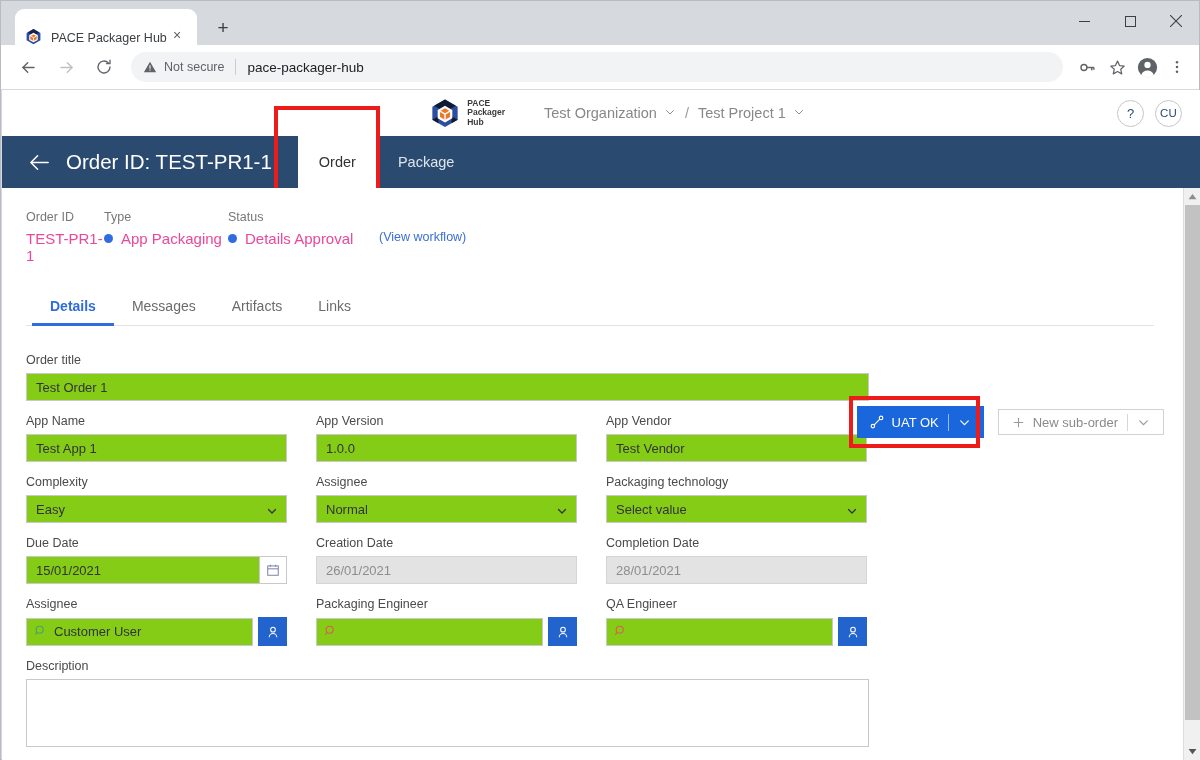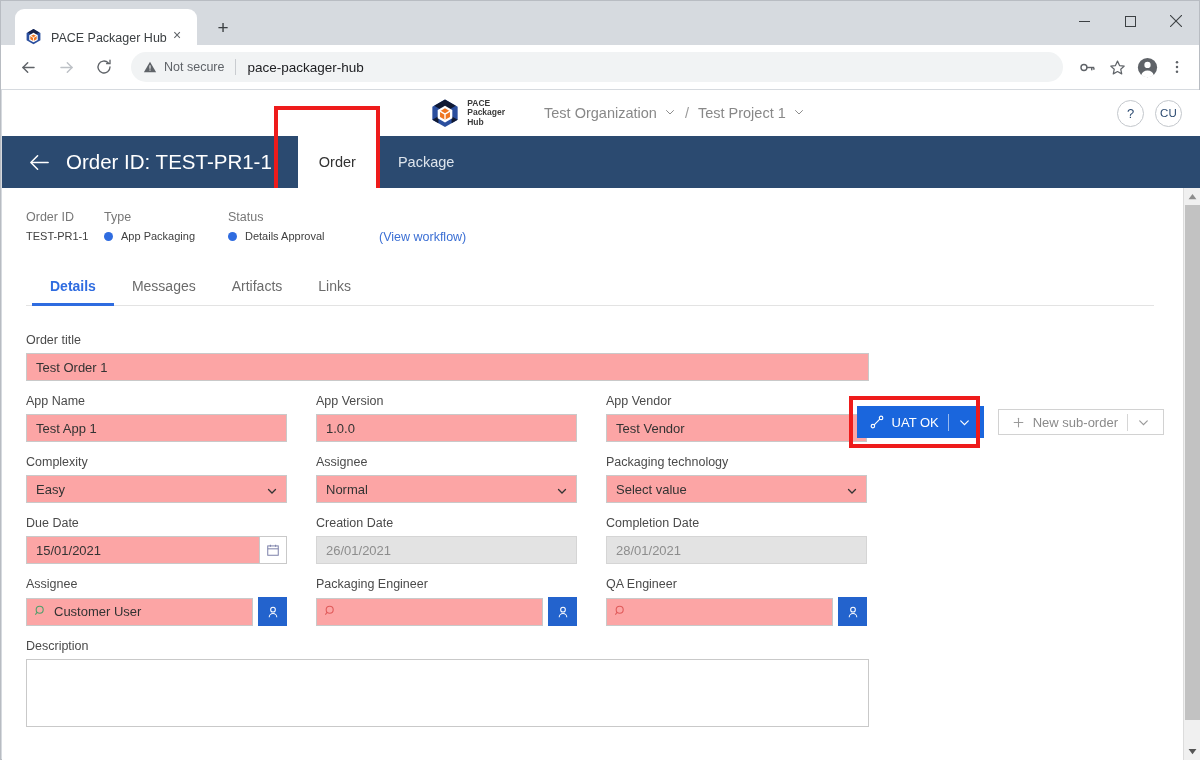--- a/index.html
+++ b/index.html
@@ -59,21 +59,21 @@
   .otabs { display:flex; align-items:flex-end; height:52px; margin-left:26px;}
   .otab { height:52px; display:flex; align-items:center; justify-content:center; padding:0 21px; color:#dde4ec; font-size:14.5px;}
   .otab.active { background:#fff; color:#333; }
   .redbox { position:absolute; border:4px solid #ee1b1b; pointer-events:none; }
 
   .content { position:relative; height:572px; background:#fff; overflow:hidden;}
 
   .meta { display:flex; align-items:flex-start; padding:22px 0 0 24px; }
   .metacol { margin-right:0; }
   .metalabel { font-size:12.5px; color:#777; margin-bottom:6px;}
-  .metaval { font-size:11px; color:#404040; display:flex; align-items:center;}
+  .metaval { font-size:15px; color:#ec4899; display:flex; align-items:center;}
   .dot { width:9px; height:9px; border-radius:50%; background:#2f6ce0; display:inline-block; margin-right:8px;}
   .viewwf { font-size:12.5px; color:#3b6fd4; margin-left:16px; margin-top:20px;}
 
   .actions { position:absolute; right:36px; top:218px; display:flex; align-items:center;}
   .btn-primary {
     height:32px; background:#1a66dd; color:#fff; display:flex; align-items:center;
     padding:0 13px; font-size:13px; border:0;
   }
   .btn-secondary {
     height:26px; background:#fff; color:#8a8a8a; display:flex; align-items:center;
@@ -84,21 +84,21 @@
 
   .tabs { display:flex; margin:34px 0 0 24px; border-bottom:1px solid #e3e3e3; width:1128px;}
   .tab { padding:0 18px 11px 18px; font-size:14px; color:#6b6b6b; position:relative;}
   .tab:first-child{ margin-left:6px;}
   .tab.active { color:#2f6ce0; font-weight:bold;}
   .tab.active:after { content:""; position:absolute; left:0; right:0; bottom:-1px; height:3px; background:#2f6ce0;}
 
   .form { padding:27px 0 0 24px; }
   .flabel { font-size:12.5px; color:#4a4a4a; margin-bottom:6px;}
   .finput {
-    height:28px; border:1px solid #c9c9c9; background:#fca5a5; font-size:13px; color:#333;
+    height:28px; border:1px solid #c9c9c9; background:#84cc16; font-size:13px; color:#333;
     display:flex; align-items:center; padding:0 9px; width:100%;
   }
   .finput.readonly { background:#e3e3e3; color:#8d8d8d; border-color:#d5d5d5;}
   .row { display:flex; margin-bottom:13px; }
   .col { width:261px; margin-right:29px; }
   .col:last-child { margin-right:0; }
   .fullrow { width:843px; margin-bottom:13px;}
   .selectbox { position:relative; }
   .selectbox .caret { position:absolute; right:9px; top:8px; pointer-events:none;}
   .datewrap { display:flex; }

